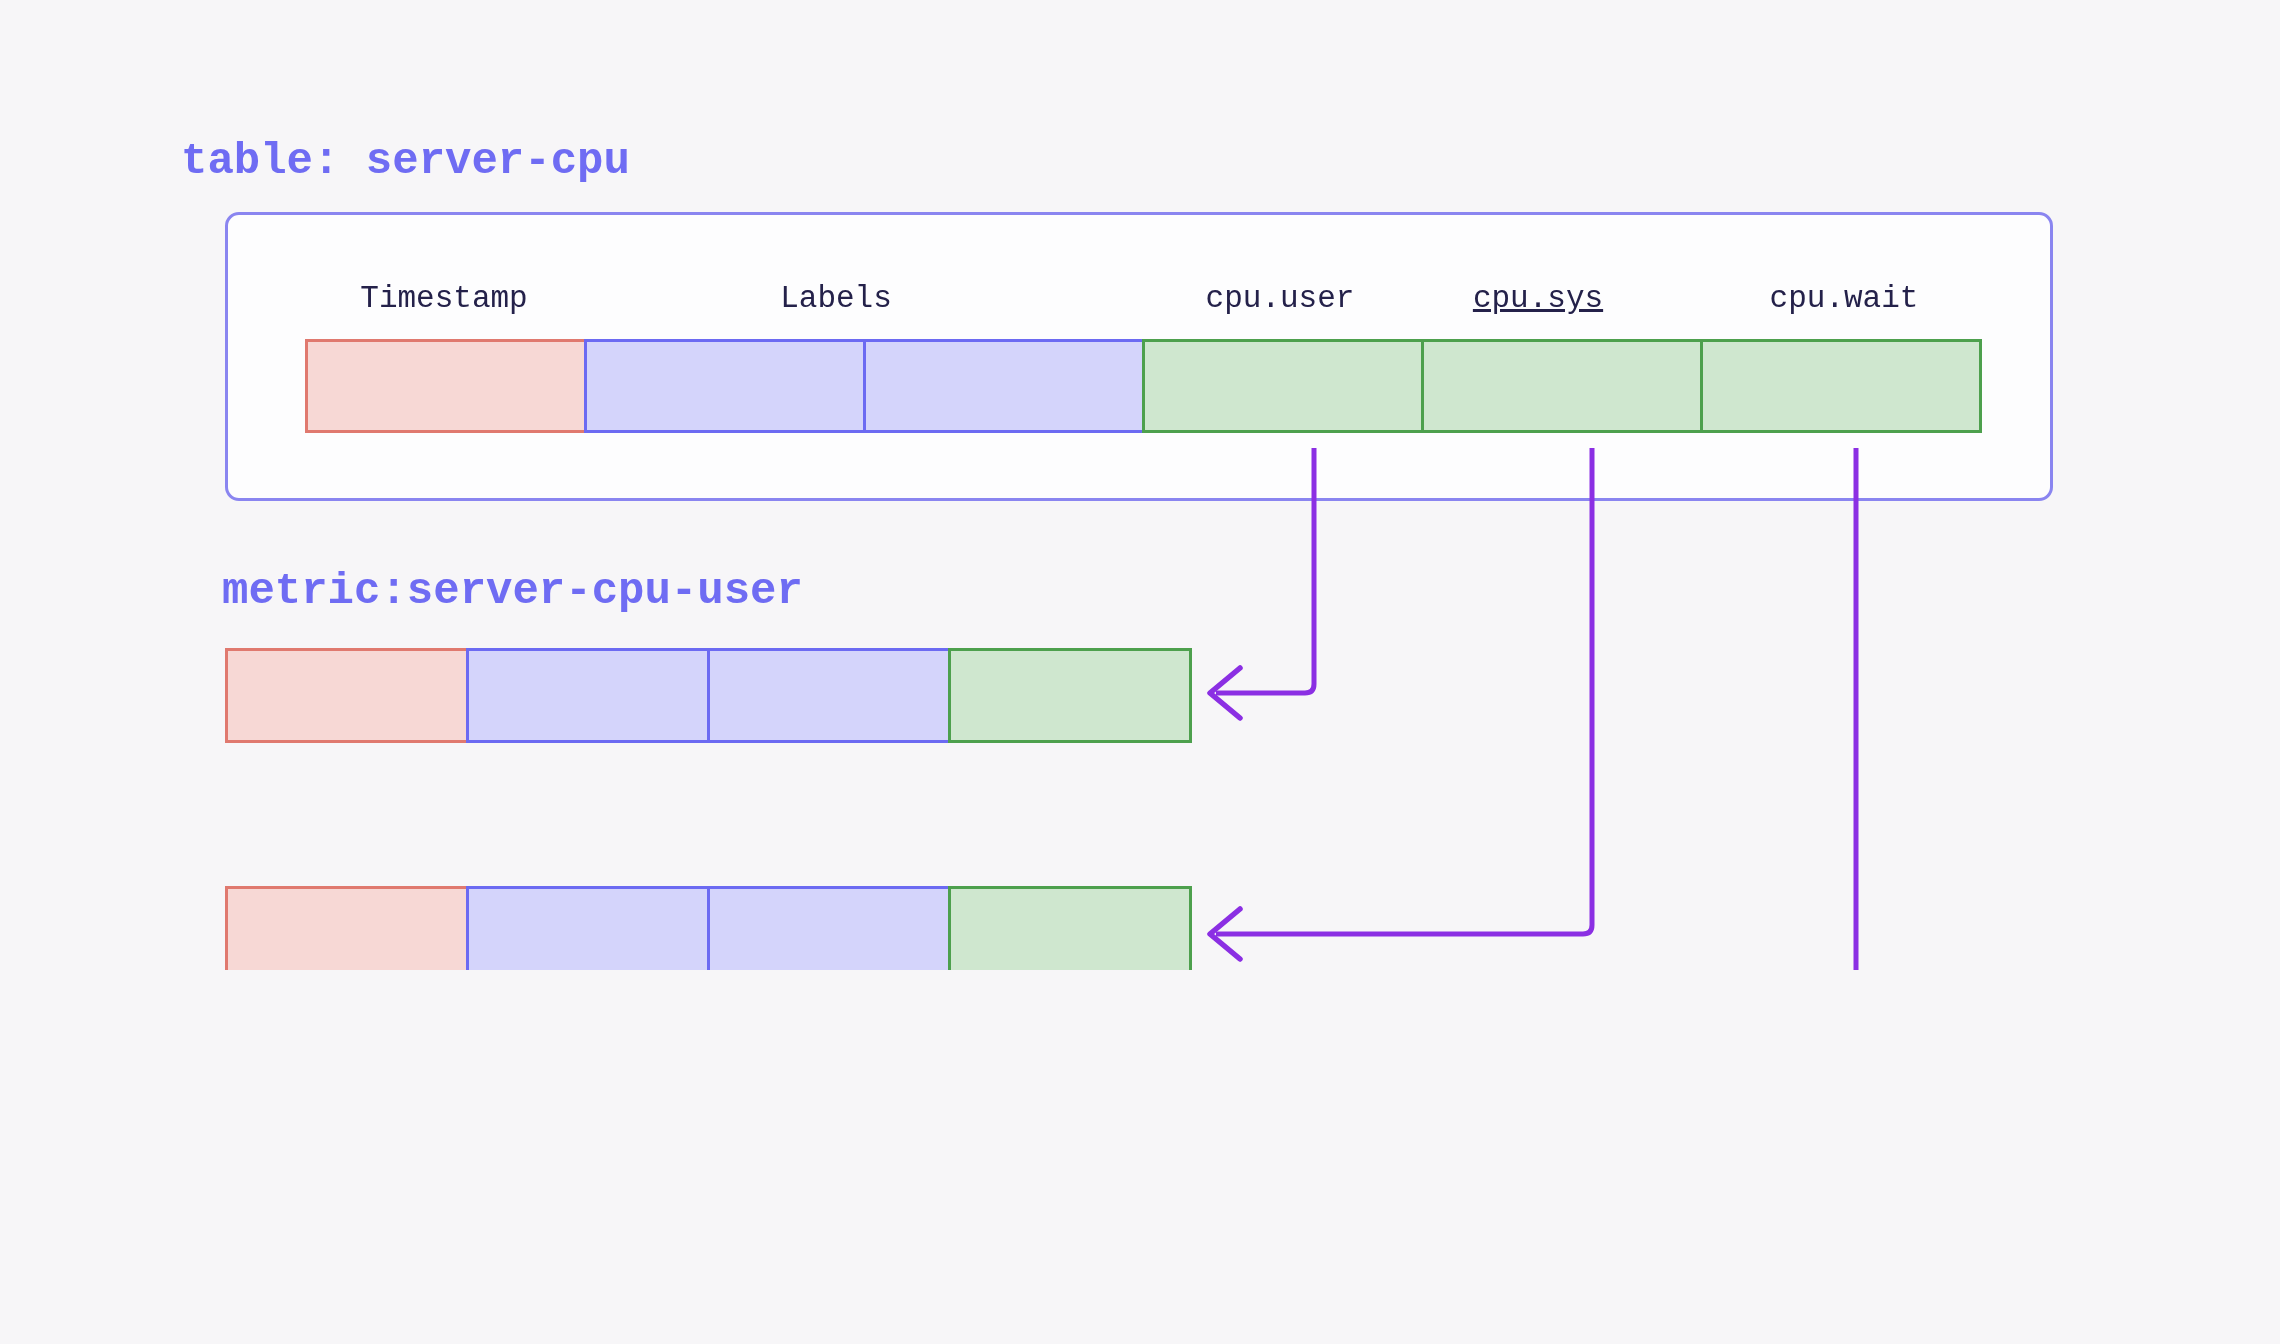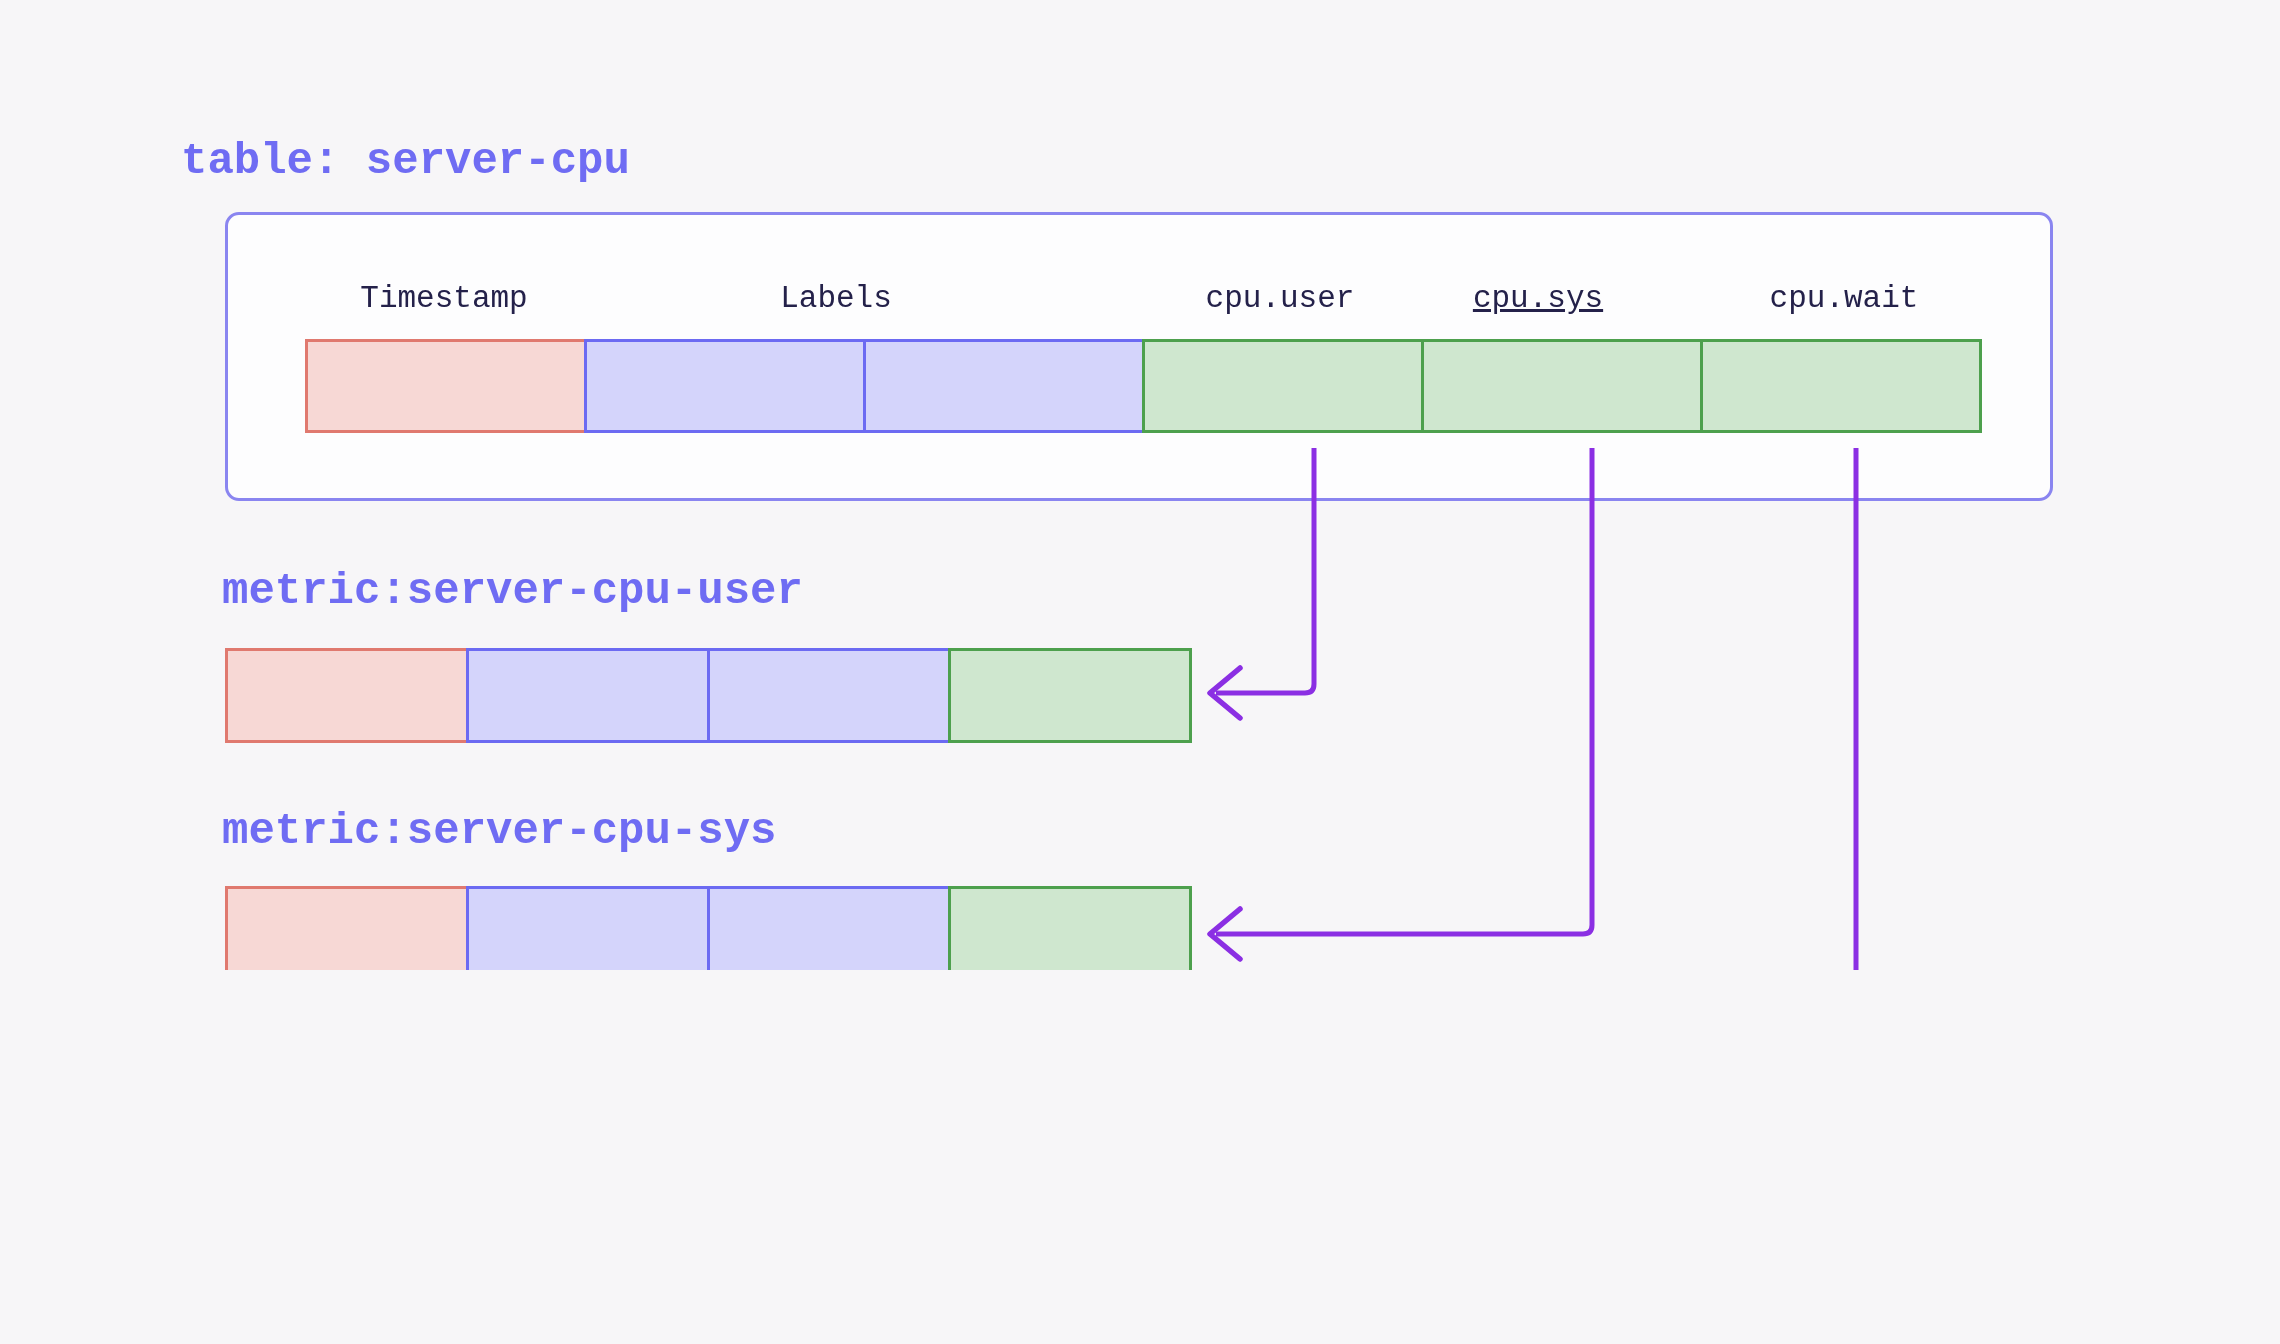--- a/index.html
+++ b/index.html
@@ -98,21 +98,20 @@
   </div>
 
   <div class="metric-title mt-1">metric:server-cpu-user</div>
   <div class="row metric-row mr-1">
     <div class="cell c-ts"></div>
     <div class="cell c-lb"></div>
     <div class="cell c-lb"></div>
     <div class="cell c-vl"></div>
   </div>
 
-  <div class="metric-title mt-2">metric:server-cpu-sys</div>
   <div class="row metric-row mr-2">
     <div class="cell c-ts"></div>
     <div class="cell c-lb"></div>
     <div class="cell c-lb"></div>
     <div class="cell c-vl"></div>
   </div>
 
   <div class="row metric-row mr-3">
     <div class="cell c-ts"></div>
     <div class="cell c-lb"></div>

